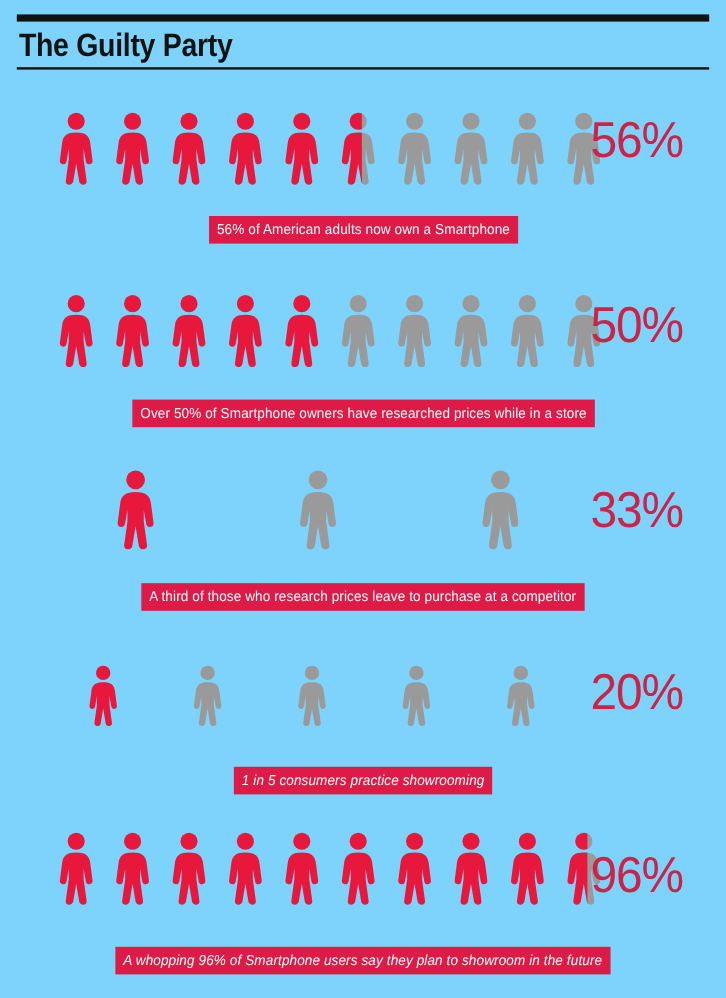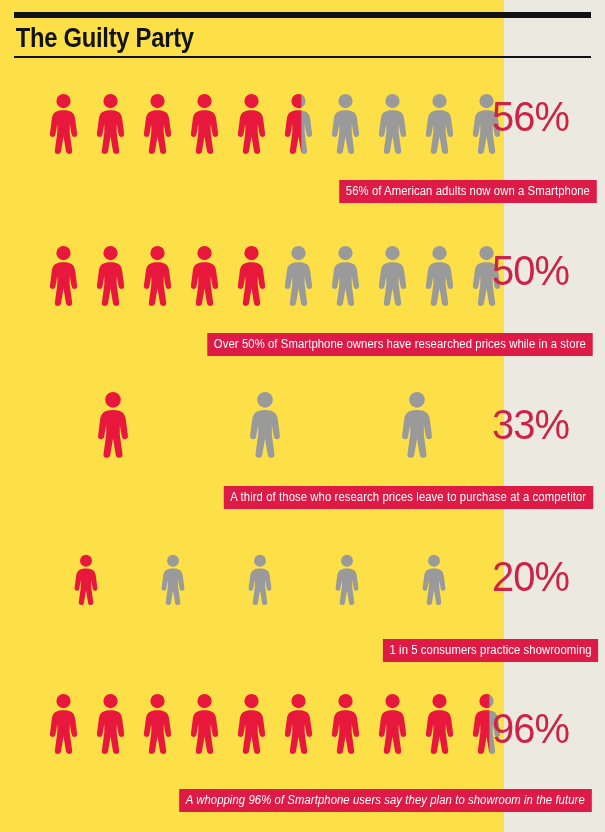--- a/index.html
+++ b/index.html
@@ -9,23 +9,23 @@
   body {
     width: 605px;
     height: 832px;
     background: #ece9e0;
     font-family: "Liberation Sans", sans-serif;
     overflow: hidden;
     position: relative;
   }
   .page {
     position: relative;
-    width: 504px;
+    width: 605px;
     height: 832px;
-    background: #fde047;
+    background: #7dd3fc;
     box-sizing: border-box;
   }
 
   
   .header {
     position: absolute;
     left: 14px;
     top: 12px;
     width: 577px;
   }
@@ -81,21 +81,21 @@
     letter-spacing: -1px;
     line-height: 1;
     white-space: nowrap;
     transform: scaleX(0.95);
     transform-origin: left center;
   }
 
   .caption-wrap {
     position: absolute;
     width: 605px;
-    text-align: right;
+    text-align: center;
   }
   .caption {
     display: inline-block;
     background: #dd1b46;
     color: #ffffff;
     font-family: "Liberation Sans Narrow", "Liberation Sans", sans-serif;
     font-size: 12px;
     font-weight: normal;
     line-height: 1;
     padding: 5px 7px 6px 7px;
@@ -693,21 +693,21 @@
               </g>
               <g fill="#e8183c" clip-path="url(#clip304-0a)">
                 <circle cx="50" cy="26" r="23"></circle>
                 <path d="M50 56 C26 56 14 64 12 86 L6 132 C5 143 22 146 24 134 L30 100 L30 128 L22 186 C20 199 40 200 42 188 L50 140 L58 188 C60 200 80 199 78 186 L70 128 L70 100 L76 134 C78 146 95 143 94 132 L88 86 C86 64 74 56 50 56 Z"></path>
               </g>
             </svg>
           </div>
         </div>
       </div>
       <div class="pct" style="left: 492px; top: 556px;">20%</div>
-      <div class="caption-wrap" style="top: 639px;"><div class="caption">1 in 5 consumers practice showrooming</div></div>
+      <div class="caption-wrap" style="top: 639px; font-style: italic;"><div class="caption">1 in 5 consumers practice showrooming</div></div>
       <div class="row" style="top: 694px; height: 62px;">
         <div class="figures" style="width: 605px; height: 62px;">
           <div class="figure" style="left: 48px; width: 31px; height: 64px;">
             <svg width="31" height="64" viewBox="0 0 100 200">
               <defs>
                 <clipPath id="clip400-1000a">
                   <rect x="0" y="0" width="100.0" height="200"></rect>
                 </clipPath>
                 <clipPath id="clip400-1000b">
                   <rect x="100.0" y="0" width="0" height="200"></rect>

